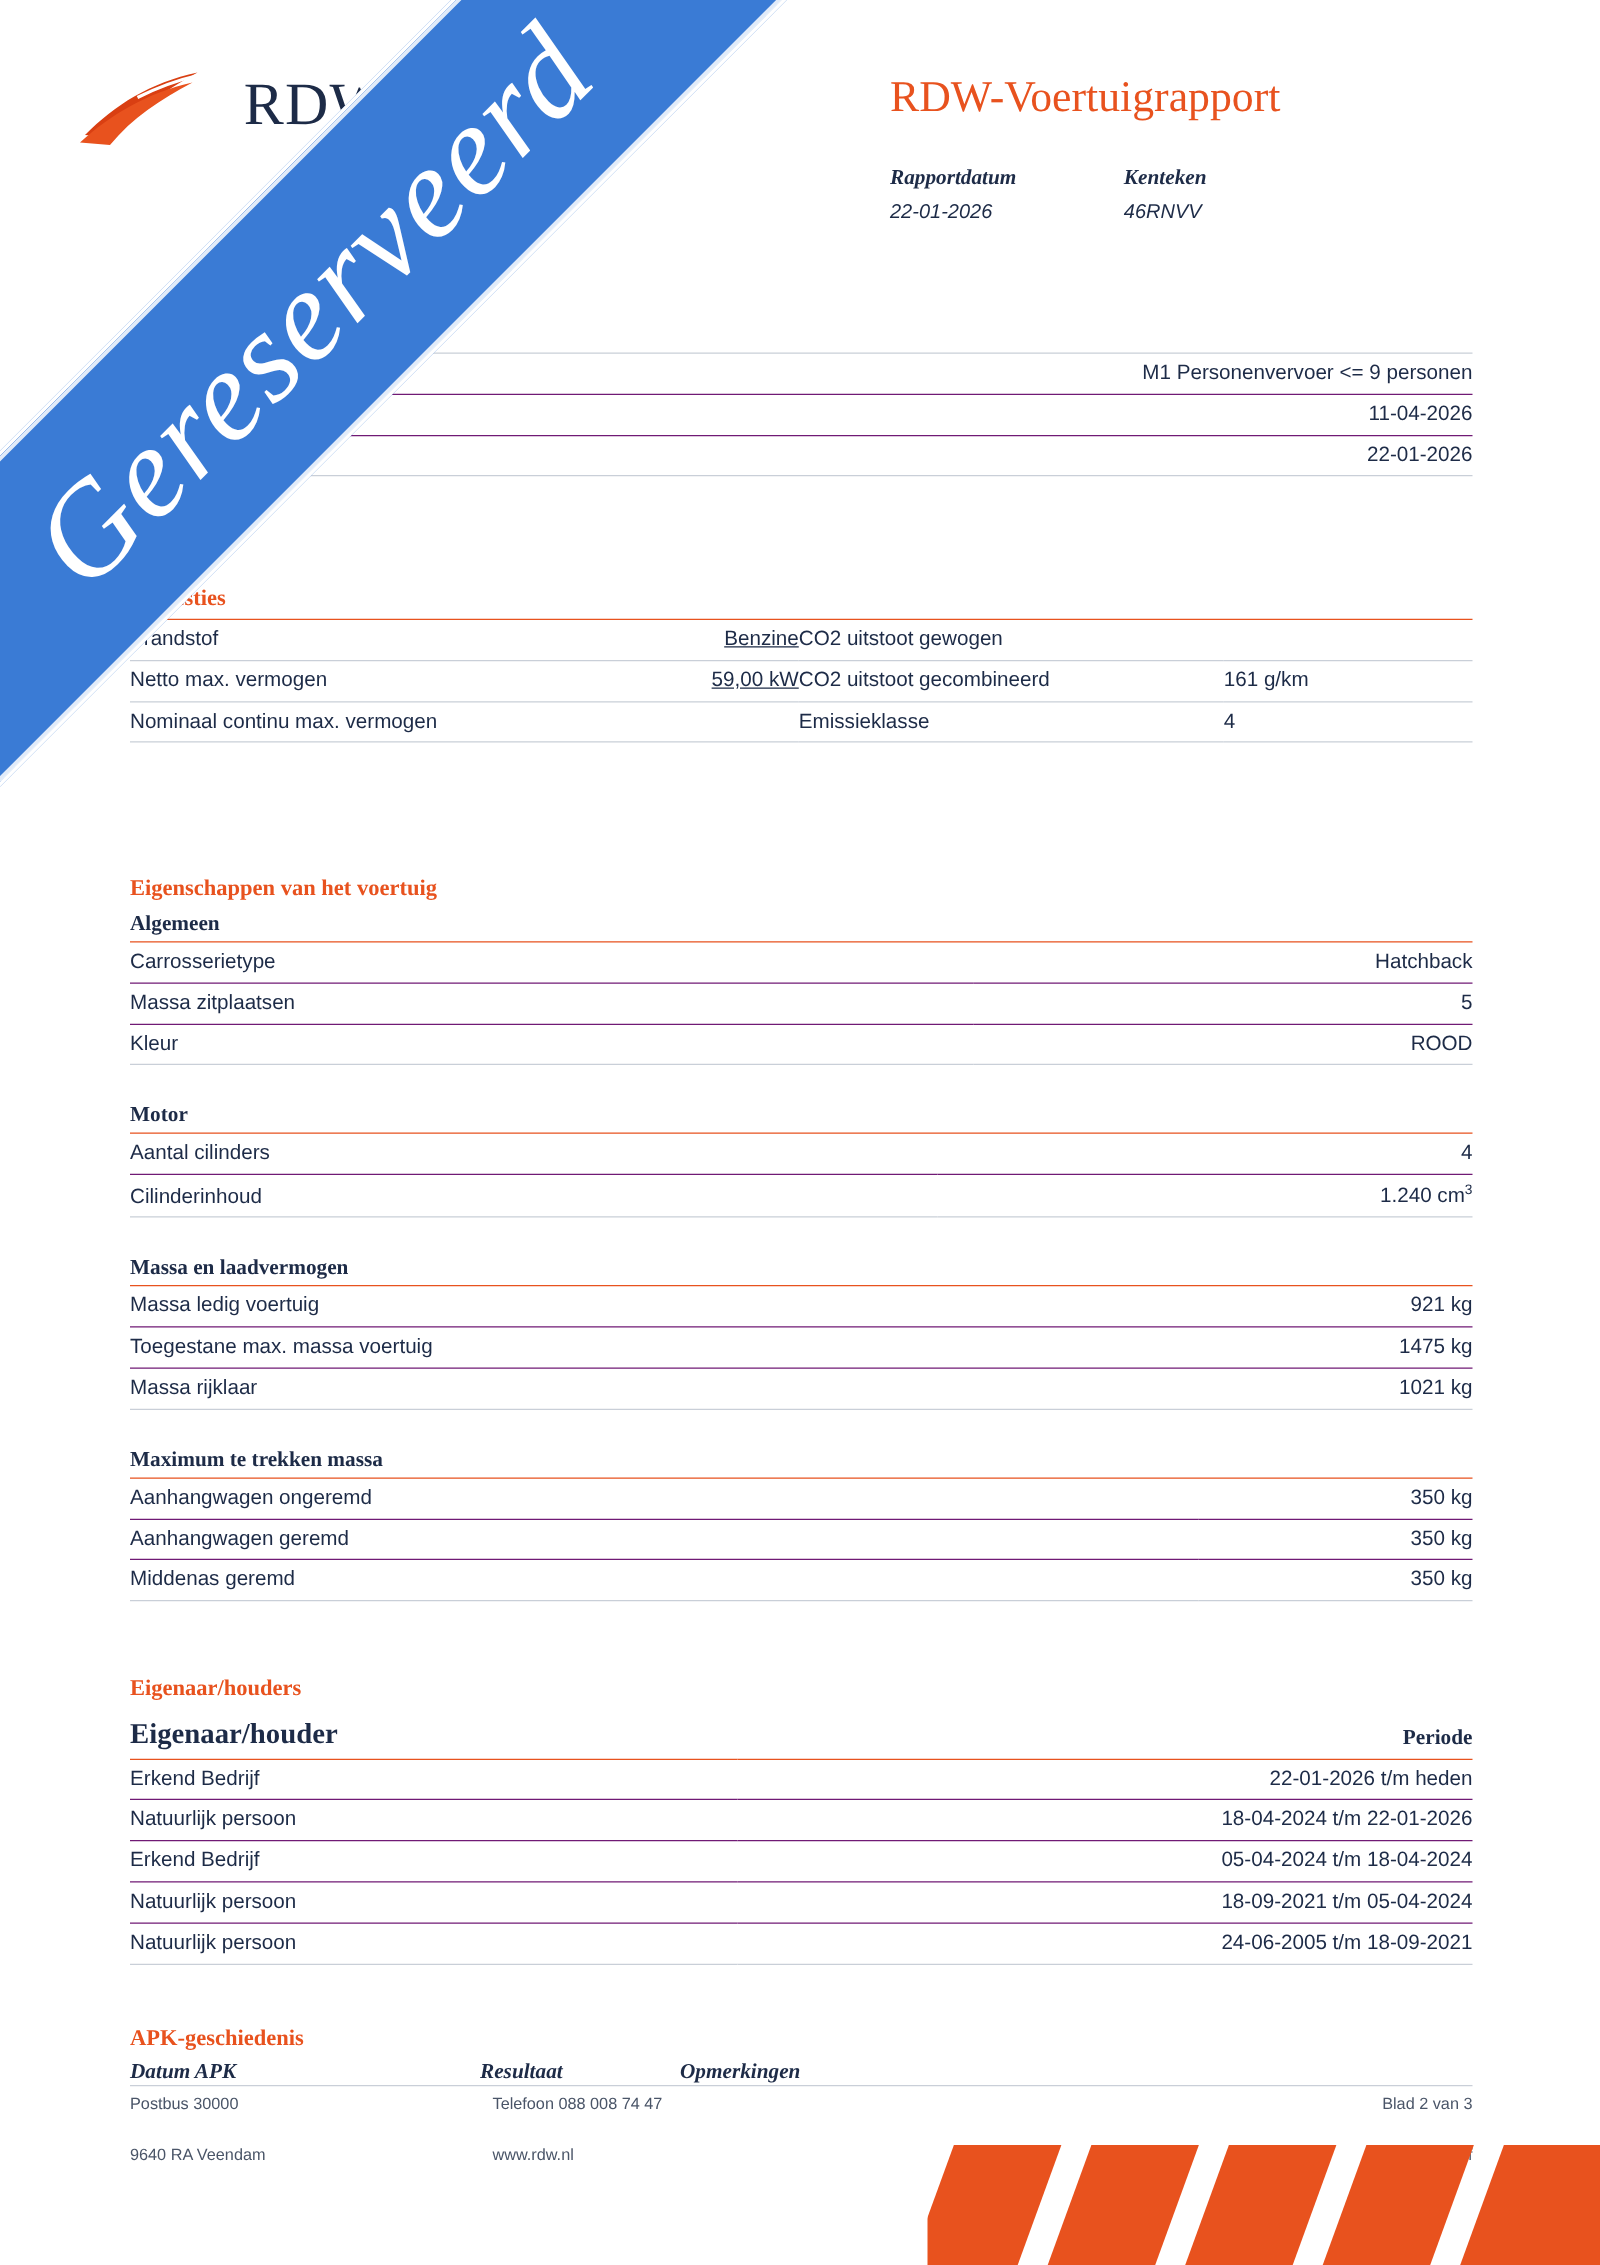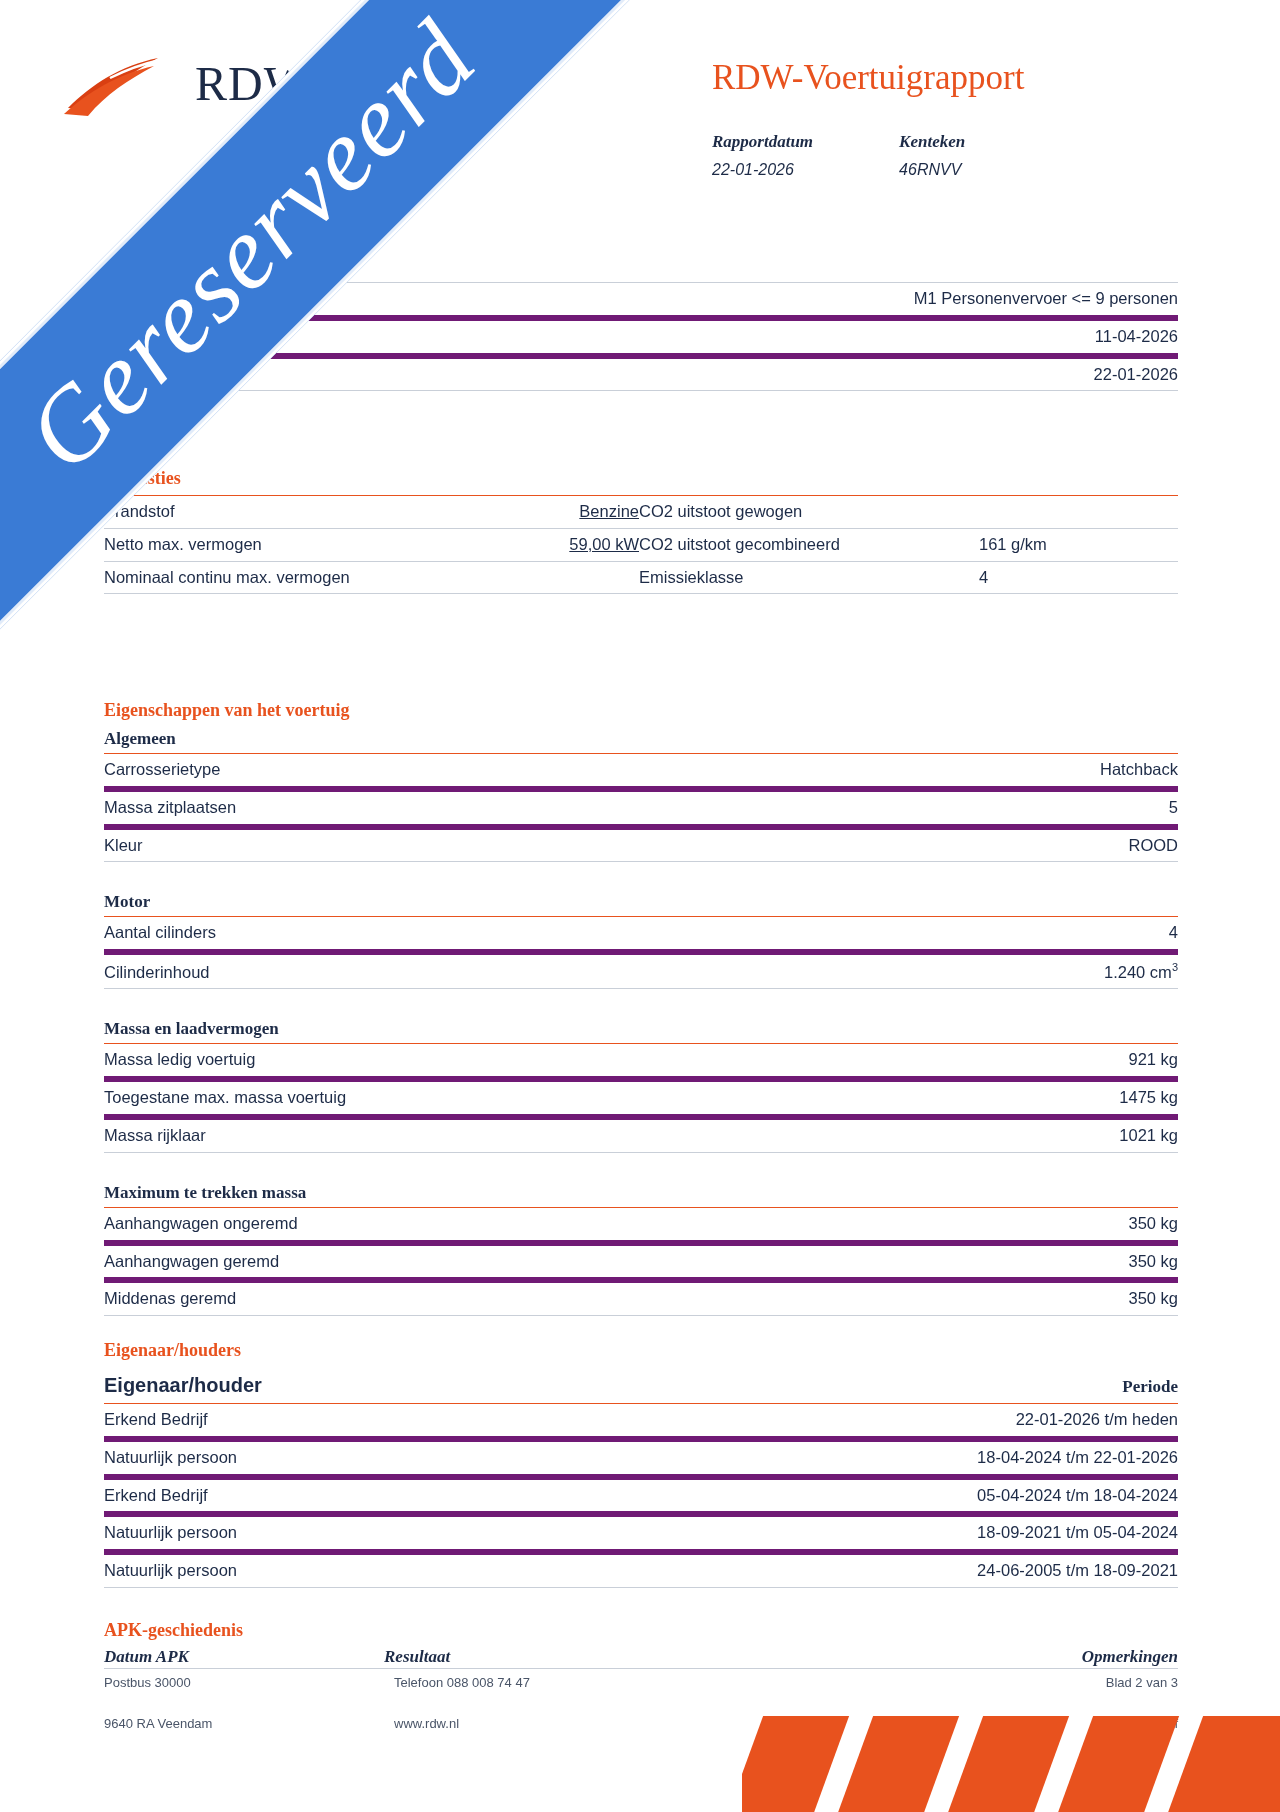--- a/index.html
+++ b/index.html
@@ -100,21 +100,21 @@
   .rule-orange { border-bottom: 1.5px solid #e8521e; height: 0; }
   .rule-grey   { border-bottom: 1px solid #c9cfd8; height: 0; }
 
   table.kv {
     width: 100%;
     border-collapse: collapse;
     font-size: 16.5px;
   }
   table.kv td {
     padding: 6px 0 6px 0;
-    border-bottom: 6px solid #701a75;
+    border-bottom: 1px solid #701a75;
     vertical-align: bottom;
     line-height: 1.2;
   }
   table.kv tr:last-child td { border-bottom: 1px solid #c9cfd8; }
   td.lbl { text-align: left; }
   td.val { text-align: right; }
 
   
   table.dual { width: 100%; border-collapse: collapse; font-size: 16.5px; }
   table.dual td {
@@ -345,21 +345,21 @@
       </tr>
     </tbody>
       </table>
   </div>
 
   <div class="block" style="top:1340px;">
     <div class="sec-title">Eigenaar/houders</div>
     <table class="kv" style="margin-top:4px;">
       <tbody>
           <tr>
-        <td class="lbl" style="border-bottom:1.5px solid #e8521e;font-family:Liberation Sans, sans-serif;font-weight:bold;font-size:20px;">Eigenaar/houder</td>
+        <td class="lbl" style="border-bottom:1.5px solid #e8521e;font-family:Liberation Serif, serif;font-weight:bold;font-size:23px;">Eigenaar/houder</td>
         <td class="val" style="border-bottom:1.5px solid #e8521e;font-family:'Liberation Serif',serif;font-weight:bold;font-size:17px;">Periode</td>
       </tr>
       <tr>
         <td class="lbl">Erkend Bedrijf</td>
         <td class="val">22-01-2026 t/m heden</td>
       </tr>
       <tr>
         <td class="lbl">Natuurlijk persoon</td>
         <td class="val">18-04-2024 t/m 22-01-2026</td>
       </tr>
@@ -377,21 +377,21 @@
       </tr>
     </tbody>
       </table>
   </div>
 
   <div class="block" style="top:1620px;">
     <div class="sec-title">APK-geschiedenis</div>
     <div style="display:flex;margin-top:4px;font-family:'Liberation Serif',serif;font-weight:bold;font-size:17px;font-style:italic;">
       <div style="width:280px;">Datum APK</div>
       <div style="width:160px;">Resultaat</div>
-      <div style="flex:1;text-align:right;">Opmerkingen</div>
+      <div style="flex:1;">Opmerkingen</div>
     </div>
   </div>
 
   <div class="footer">
     <div class="footer-topline"></div>
     <div class="frow">
       <div class="f1">Postbus 30000</div>
       <div class="f2">Telefoon 088 008 74 47</div>
       <div class="f3">Blad 2 van 3</div>
     </div>

